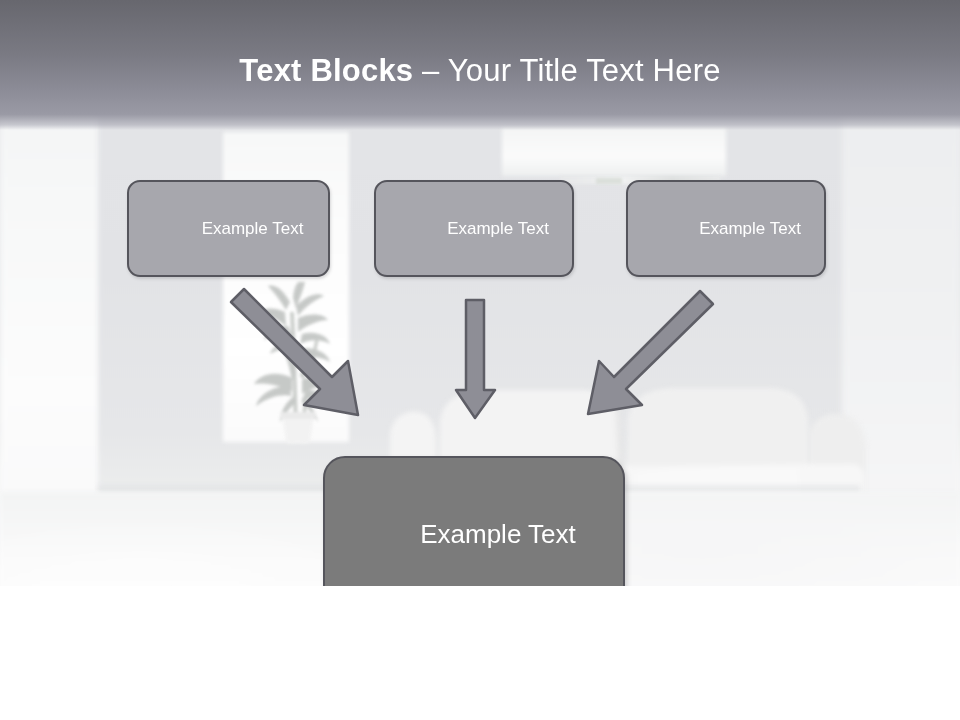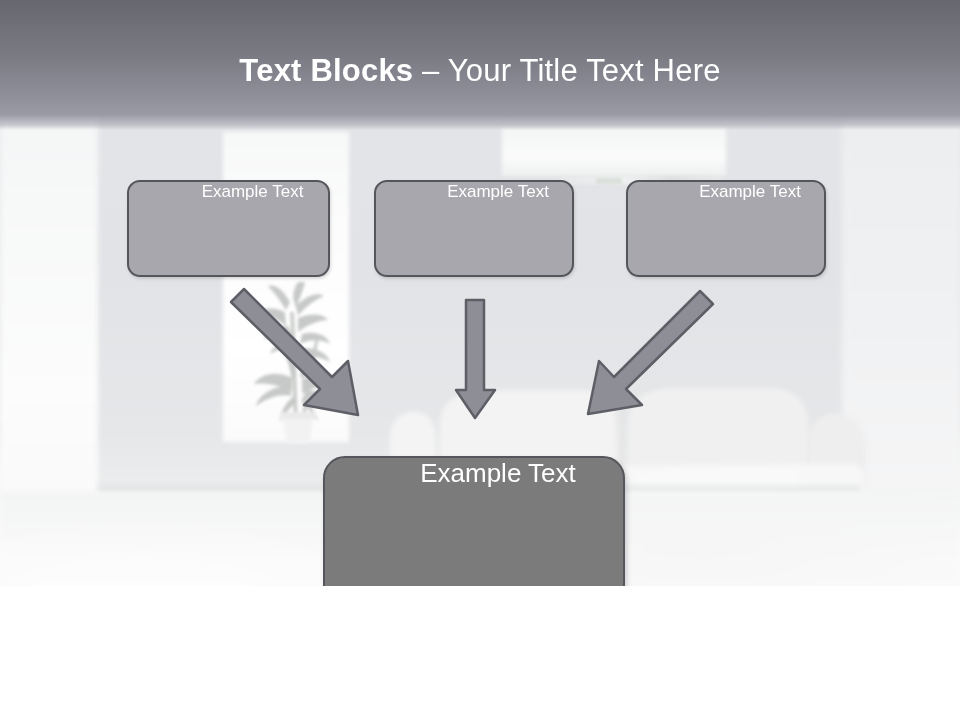--- a/index.html
+++ b/index.html
@@ -212,20 +212,21 @@
   .title .bold { font-weight: 700; }
   .title .light { font-weight: 400; }
 
   
   .box {
     position: absolute;
     box-sizing: border-box;
     border: 2.5px solid #55555c;
     border-radius: 13px;
     display: flex;
+    align-items: center;
     justify-content: center;
     color: #ffffff;
     box-shadow: 1px 2px 3px rgba(90,90,95,.22);
     padding-left: 48px;
   }
   .box.top {
     background: #a7a7ad;
     font-size: 17px;
     height: 97px;
     top: 180px;

